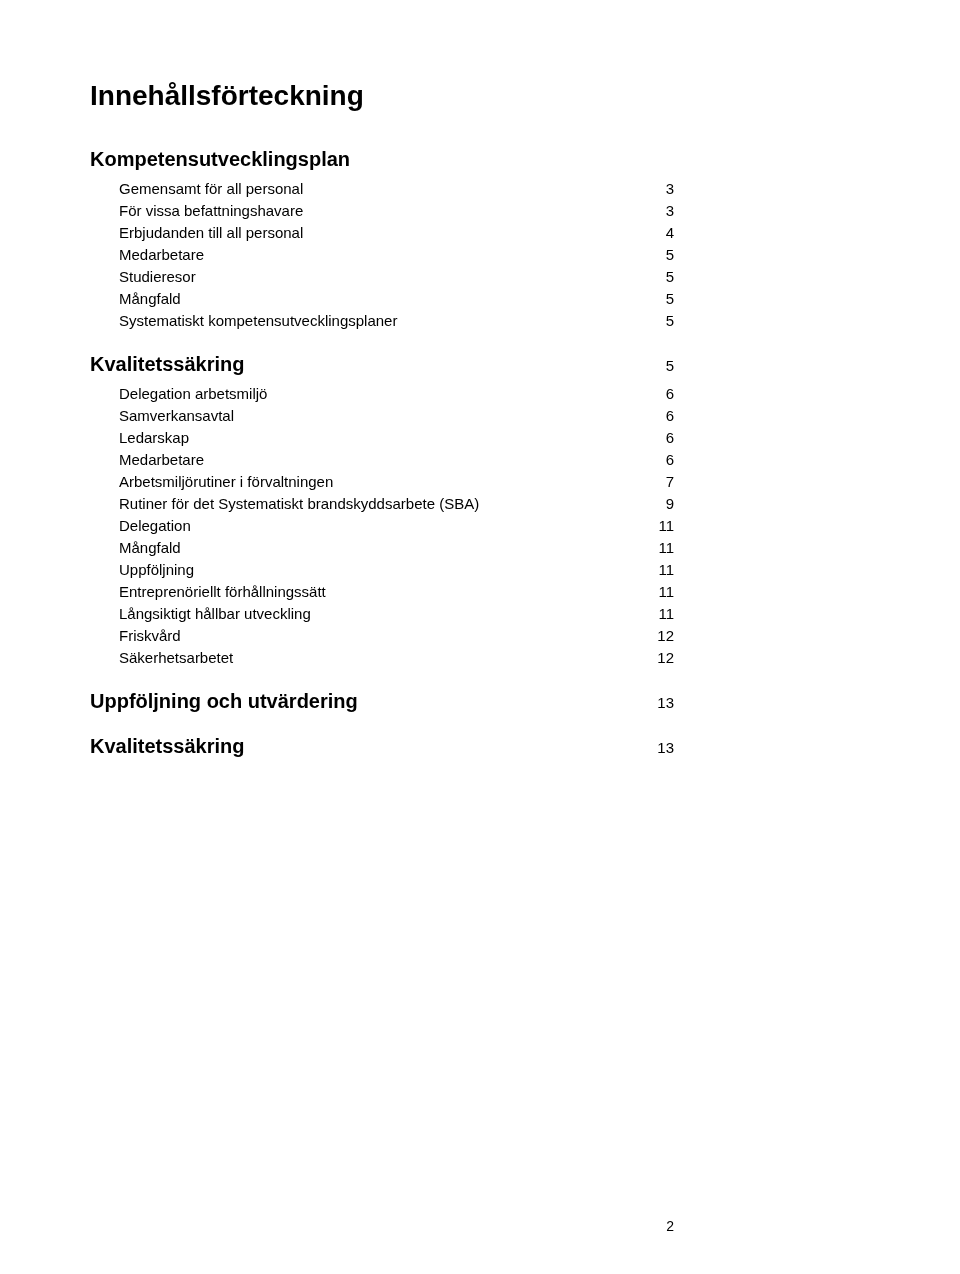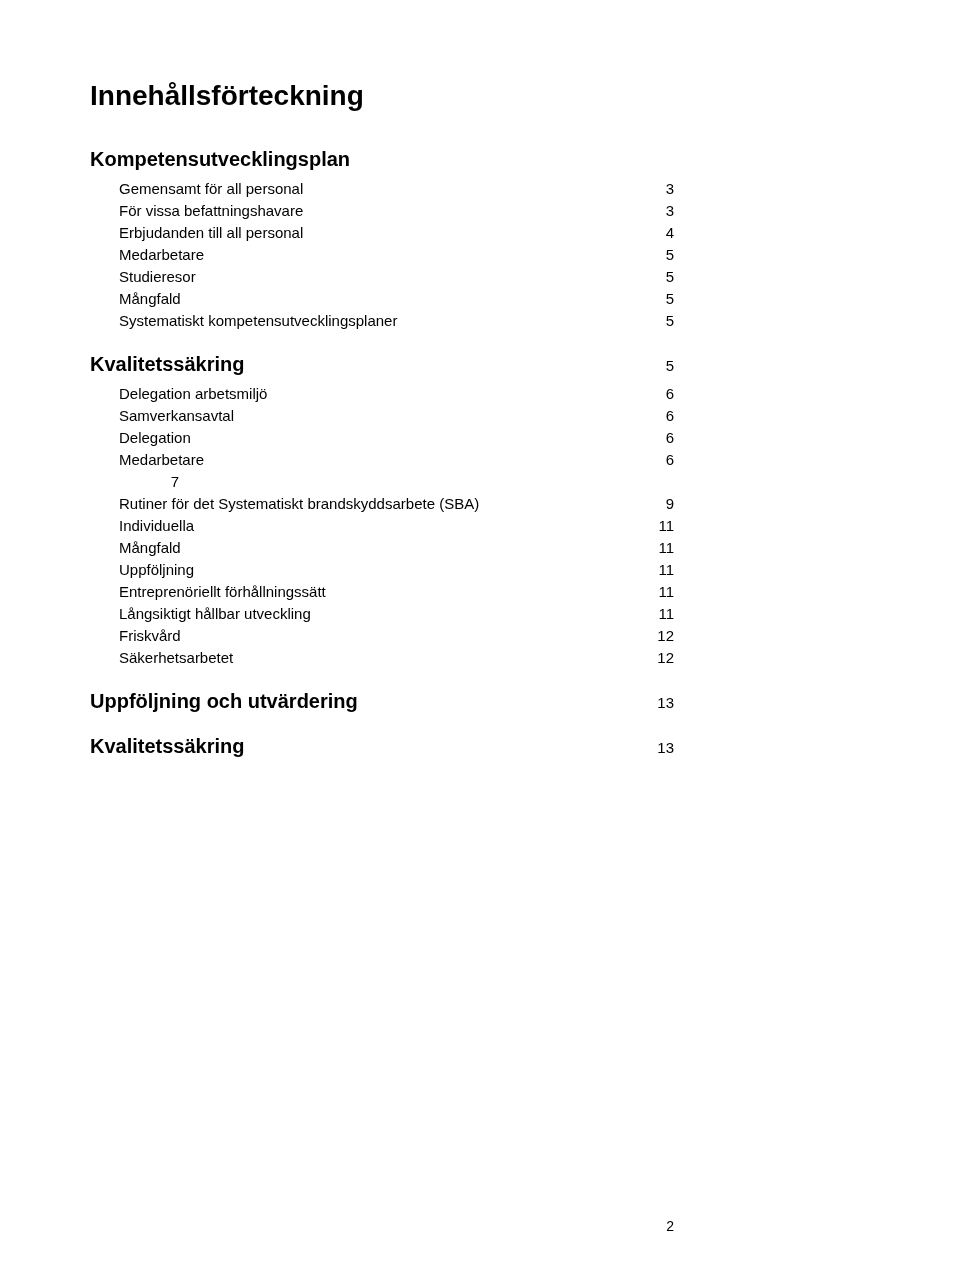--- a/index.html
+++ b/index.html
@@ -123,36 +123,37 @@
       </div>
       <div class="section-row">
         <span class="row-label">Delegation arbetsmiljö</span>
         <span class="row-page">6</span>
       </div>
       <div class="section-row">
         <span class="row-label">Samverkansavtal</span>
         <span class="row-page">6</span>
       </div>
       <div class="section-row">
-        <span class="row-label">Delegation</span>
+        <span class="row-label">Ledarskap</span>
         <span class="row-page">6</span>
       </div>
       <div class="section-row">
         <span class="row-label">Medarbetare</span>
         <span class="row-page">6</span>
       </div>
       <div class="section-row">
+        <span class="row-label">Arbetsmiljörutiner i förvaltningen</span>
         <span class="row-page">7</span>
       </div>
       <div class="section-row">
         <span class="row-label">Rutiner för det Systematiskt brandskyddsarbete (SBA)</span>
         <span class="row-page">9</span>
       </div>
       <div class="section-row">
-        <span class="row-label">Individuella</span>
+        <span class="row-label">Delegation</span>
         <span class="row-page">11</span>
       </div>
       <div class="section-row">
         <span class="row-label">Mångfald</span>
         <span class="row-page">11</span>
       </div>
       <div class="section-row">
         <span class="row-label">Uppföljning</span>
         <span class="row-page">11</span>
       </div>

